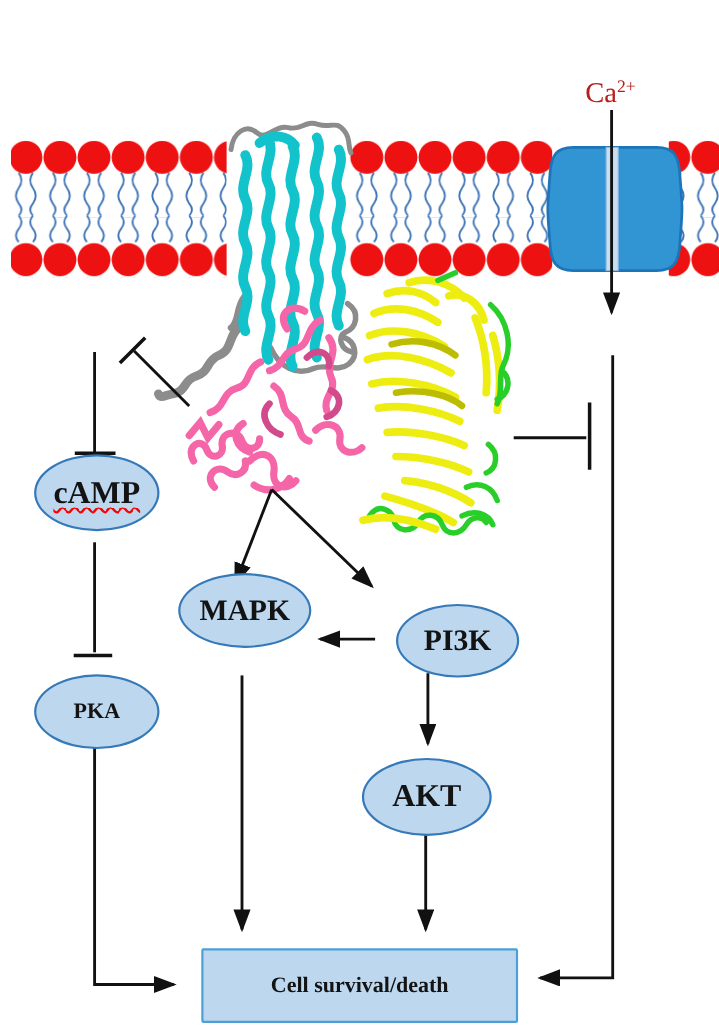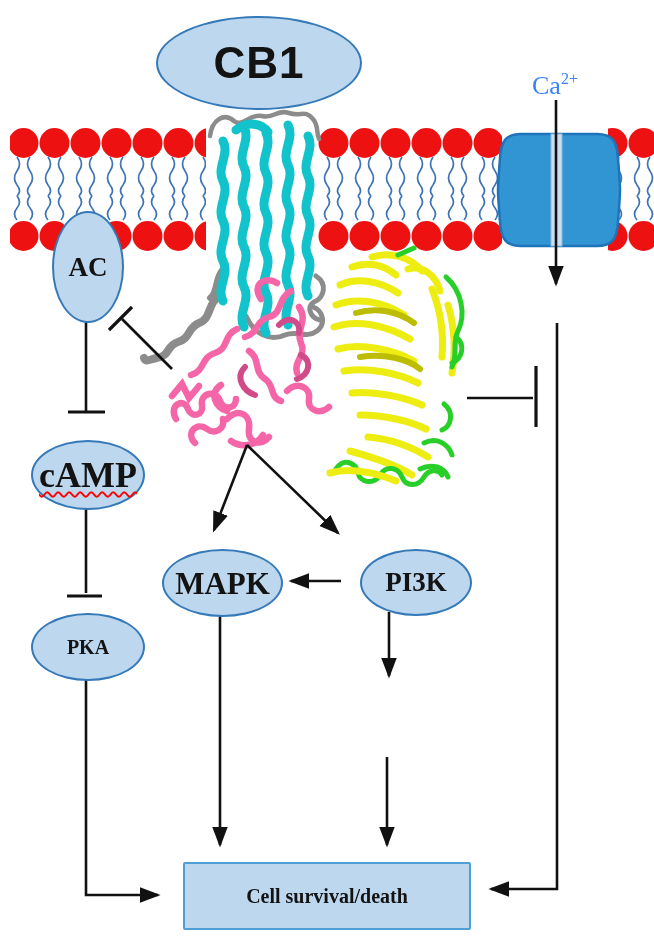--- a/index.html
+++ b/index.html
@@ -21,40 +21,40 @@
     font-weight:bold;color:#131313;
     z-index:2;text-align:center;line-height:1;
   }
   #node-cb1{
     left:156px;top:16px;width:202px;height:90px;
     font-family:"Liberation Sans","DejaVu Sans",sans-serif;
     font-weight:700;font-size:44px;letter-spacing:1px;
     z-index:0;border-width:2.5px;
   }
   #node-ac{left:52px;top:211px;width:68px;height:108px;font-size:27px;}
-  #node-camp{left:31px;top:440px;width:110px;height:66px;font-size:36px;}
+  #node-camp{left:31px;top:413px;width:110px;height:66px;font-size:29px;}
   #node-pka{left:31px;top:613px;width:110px;height:64px;font-size:20px;}
-  #node-mapk{left:162px;top:549px;width:117px;height:64px;font-size:31px;}
+  #node-mapk{left:162px;top:521px;width:117px;height:64px;font-size:27px;}
   #node-pi3k{left:360px;top:549px;width:108px;height:63px;font-size:27px;}
   #node-akt{left:329px;top:689px;width:114px;height:67px;font-size:29px;}
   #node-outcome{
     left:183px;top:862px;width:284px;height:64px;
     border-radius:2px;font-size:20px;border-width:2.5px;
     border-color:var(--outcome-border);
   }
   .wavy{
     text-decoration-line:underline;
     text-decoration-style:wavy;
     text-decoration-color:var(--camp-underline);
     text-decoration-thickness:2px;
     text-underline-offset:4px;
   }
   #ca-label{
     position:absolute;left:532px;top:70px;width:80px;height:32px;
-    font-size:26px;color:#3b82f6;z-index:2;
+    font-size:26px;color:#b91c1c;z-index:2;
   }
   #ca-label sup{font-size:16px;}
   
   .head{fill:var(--lipid-head);}
   .tail{fill:none;stroke:var(--lipid-tail);stroke-width:1.7;}
   .channel{fill:var(--channel-fill);stroke:var(--channel-border);stroke-width:2.5;}
   .pore{fill:var(--channel-pore);stroke:#8FB8DC;stroke-width:1;}
   .helix{fill:none;stroke:var(--receptor-helix);stroke-width:9;stroke-linecap:round;}
   .loop{fill:none;stroke:var(--receptor-loop);stroke-linecap:round;}
   .ga{fill:none;stroke:var(--g-alpha);stroke-width:6.5;stroke-linecap:round;}
@@ -192,34 +192,33 @@
         <path class="flow" d="M172,369 L122,319"></path>
         <path class="bar" d="M109,330 L132,307"></path>
       </g>
       <g>
         <path class="flow" d="M467,398 H533"></path>
         <path class="bar" d="M536,366 V427"></path>
       </g>
     </g>
   </svg>
 
-  <div class="node" id="node-cb1">CB1</div>
 
   <div id="ca-label">
     <span>Ca</span><sup>2+</sup>
   </div>
 
-  <div class="node" id="node-ac">AC</div>
 
   <div class="node" id="node-camp">
     <span class="wavy">cAMP</span>
   </div>
 
   <div class="node" id="node-pka">PKA</div>
 
   <div class="node" id="node-mapk">MAPK</div>
 
   <div class="node" id="node-pi3k">PI3K</div>
 
+  <div class="node" id="node-akt">AKT</div>
 
   <div class="node" id="node-outcome">Cell survival/death</div>
 
 </div>
 
 </body></html>

